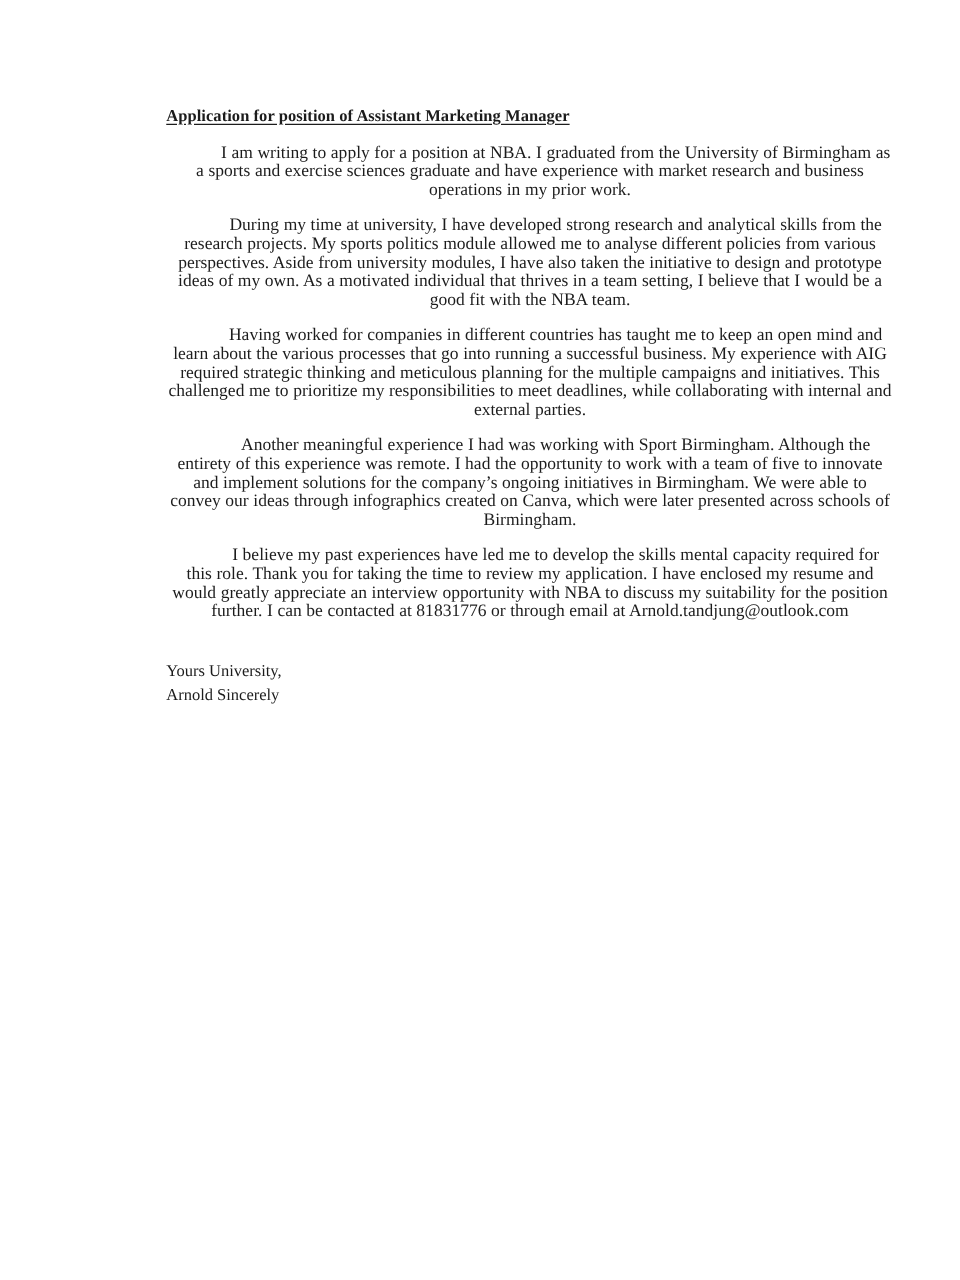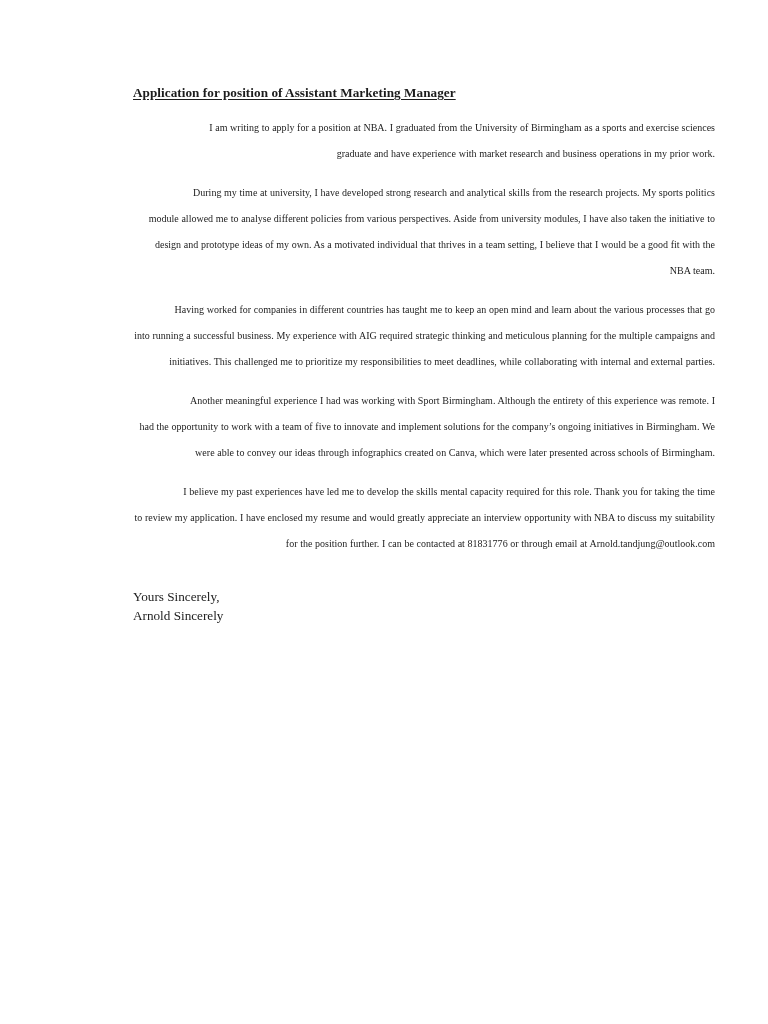--- a/index.html
+++ b/index.html
@@ -41,25 +41,25 @@
     font-weight: bold;
     line-height: 17px;
     text-decoration: underline;
     text-underline-offset: 2px;
     margin: 0 0 14px 0;
     letter-spacing: 0.05px;
     white-space: nowrap;
   }
 
   .doc-para {
-    font-size: 10px;
-    line-height: 26px;
+    font-size: 14px;
+    line-height: 15px;
     margin: 0 0 13px 0;
     text-indent: 41px;
-    text-align: right;
+    text-align: center;
     word-spacing: 0.15px;
     letter-spacing: 0.01px;
   }
 
   .signature-block {
     margin-top: 30px;
   }
   .signature-line {
     font-size: 13.2px;
     line-height: 19.2px;
@@ -79,18 +79,18 @@
 
     <p class="doc-para">During my time at university, I have developed strong research and analytical skills from the research projects. My sports politics module allowed me to analyse different policies from various perspectives. Aside from university modules, I have also taken the initiative to design and prototype ideas of my own. As a motivated individual that thrives in a team setting, I believe that I would be a good fit with the NBA team.</p>
 
     <p class="doc-para">Having worked for companies in different countries has taught me to keep an open mind and learn about the various processes that go into running a successful business. My experience with AIG required strategic thinking and meticulous planning for the multiple campaigns and initiatives. This challenged me to prioritize my responsibilities to meet deadlines, while collaborating with internal and external parties.</p>
 
     <p class="doc-para">Another meaningful experience I had was working with Sport Birmingham. Although the entirety of this experience was remote. I had the opportunity to work with a team of five to innovate and implement solutions for the company’s ongoing initiatives in Birmingham. We were able to convey our ideas through infographics created on Canva, which were later presented across schools of Birmingham.</p>
 
     <p class="doc-para">I believe my past experiences have led me to develop the skills mental capacity required for this role. Thank you for taking the time to review my application. I have enclosed my resume and would greatly appreciate an interview opportunity with NBA to discuss my suitability for the position further. I can be contacted at 81831776 or through email at Arnold.tandjung@outlook.com</p>
 
     <div class="signature-block">
-      <p class="signature-line">Yours Sincerely,</p>
+      <p class="signature-line">Yours University,</p>
       <p class="signature-line">Arnold Sincerely</p>
     </div>
 
   </div>
 </div>
 
 </body></html>

